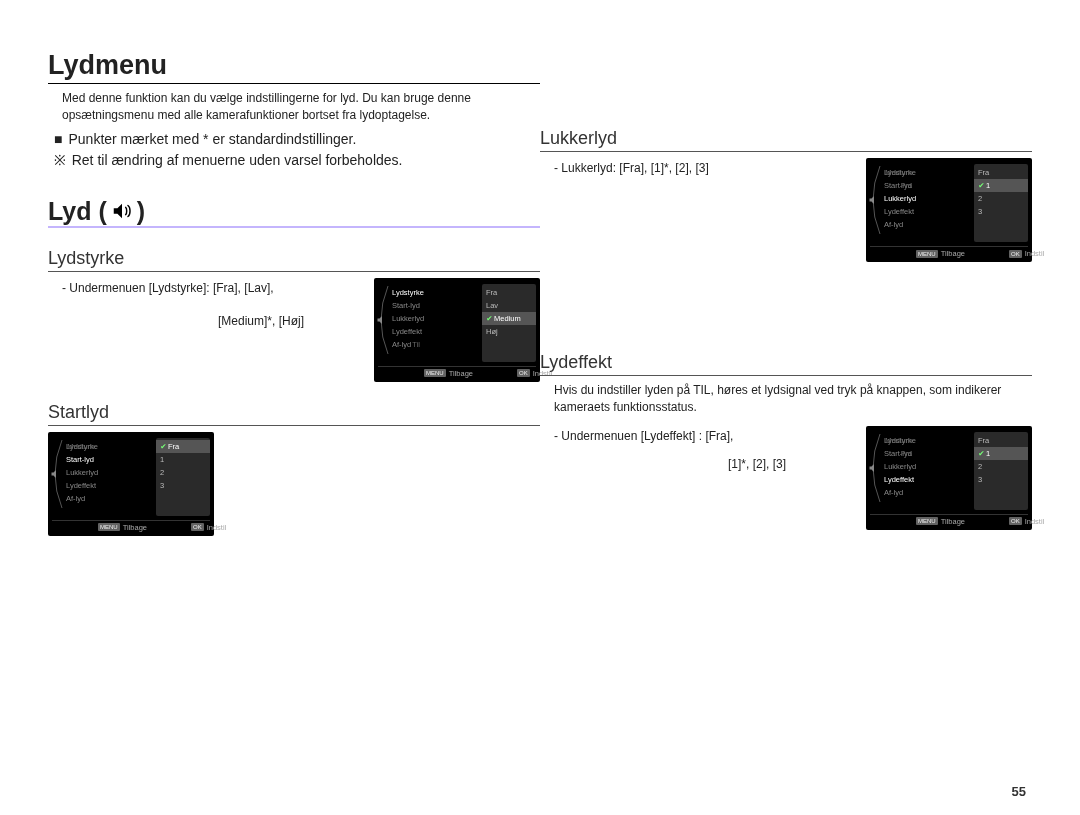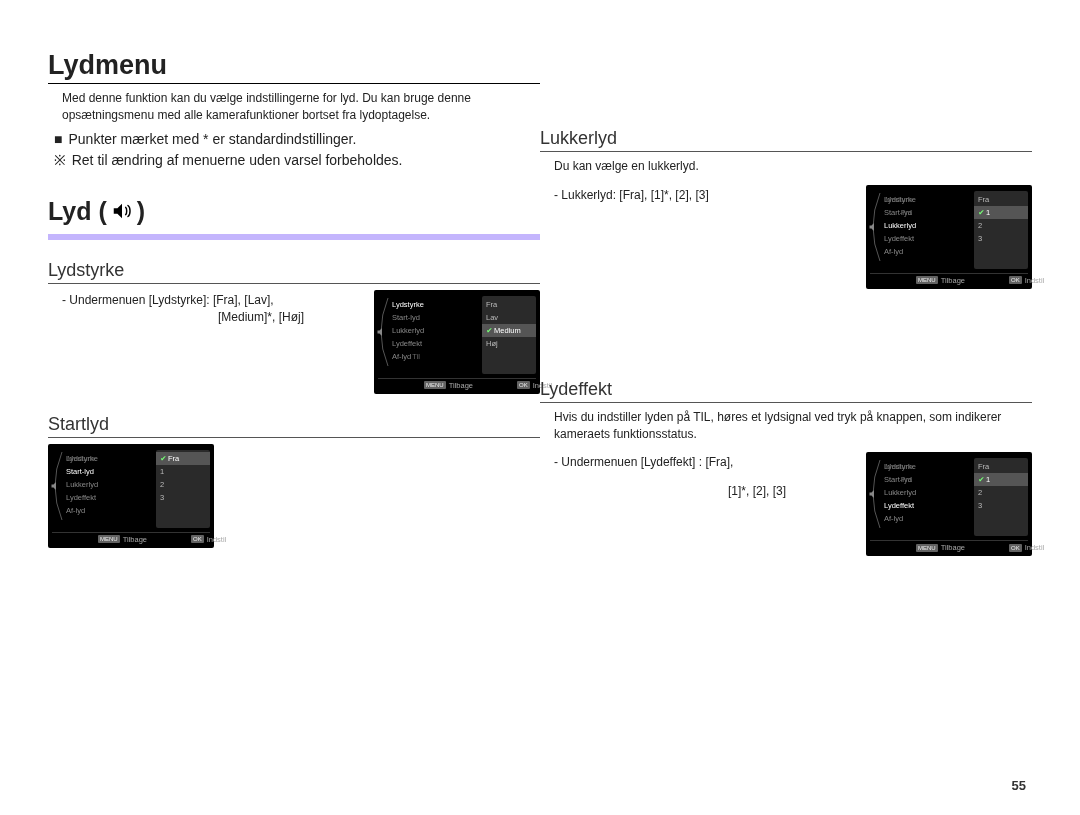--- a/index.html
+++ b/index.html
@@ -25,22 +25,22 @@
     font-size: 27px;
     font-weight: bold;
     margin: 0 0 1px 0;
     padding-bottom: 2px;
     border-bottom: 1px solid #000;
   }
   h2 {
     font-size: 25px;
     font-weight: bold;
     margin: 26px 0 1px 0;
-    padding-bottom: 8px;
-    border-bottom: 6px solid #c4b5fd;
+    padding-bottom: 0;
+    border-bottom: 2px solid #c4b5fd;
     display: flex;
     align-items: center;
   }
   h3 {
     font-size: 18px;
     font-weight: normal;
     margin: 20px 0 2px 0;
     padding-bottom: 2px;
     border-bottom: 1px solid #555;
     color: #333;
@@ -174,21 +174,21 @@
   .mock-foot .badge {
     background: #626262;
     color: #eee;
     font-size: 6px;
     padding: 0 2px;
     border-radius: 1px;
     line-height: 8px;
   }
   .page-number {
     position: absolute;
-    bottom: 22px;
+    bottom: 16px;
     right: 54px;
     font-size: 13px;
     font-weight: bold;
     color: #333;
   }
   .opt-val-right {
     position: absolute;
     right: 58px;
     top: 0;
     color: #666;
@@ -223,21 +223,21 @@
             <path d="M16 8c1.5 1 1.5 7 0 8M18.5 6c3 2 3 10 0 12" stroke="#000" stroke-width="1.6" fill="none" stroke-linecap="round"></path>
           </svg>
       </span>
       <span style="margin-left:4px;">)</span>
     </h2>
 
     <h3>Lydstyrke</h3>
     <div class="section-block">
       <div class="text-side">
         <p class="indent" style="margin-bottom:0;">- Undermenuen [Lydstyrke]: [Fra], [Lav],</p>
-        <p style="margin-top:0; text-align:left; padding-left:170px;">[Medium]*, [Høj]</p>
+        <p style="margin-top:16px; text-align:left; padding-left:170px;">[Medium]*, [Høj]</p>
       </div>
 
       <div class="mock">
         <div class="mock-body">
           <div class="mock-left">
             <div class="arc"><svg viewBox="0 0 12 72">
                   <path d="M10 2 Q-4 36 10 70" stroke="#555" stroke-width="1" fill="none"></path>
                 </svg></div>
             <div class="side-icon"><svg viewBox="0 0 24 24">
                   <path d="M3 9v6h4l5 5V4L7 9H3z"></path>
@@ -303,21 +303,20 @@
               <span>Indstil</span>
             </div>
         </div>
       </div>
     </div>
   </div>
 
   <div class="col" style="padding-top:58px;">
 
     <h3>Lukkerlyd</h3>
-    <p class="indent">Du kan vælge en lukkerlyd.</p>
     <div class="section-block">
       <div class="text-side">
         <p class="indent">- Lukkerlyd: [Fra], [1]*, [2], [3]</p>
       </div>
 
       <div class="mock">
         <div class="mock-body">
           <div class="mock-left">
             <div class="arc"><svg viewBox="0 0 12 72">
                   <path d="M10 2 Q-4 36 10 70" stroke="#555" stroke-width="1" fill="none"></path>

